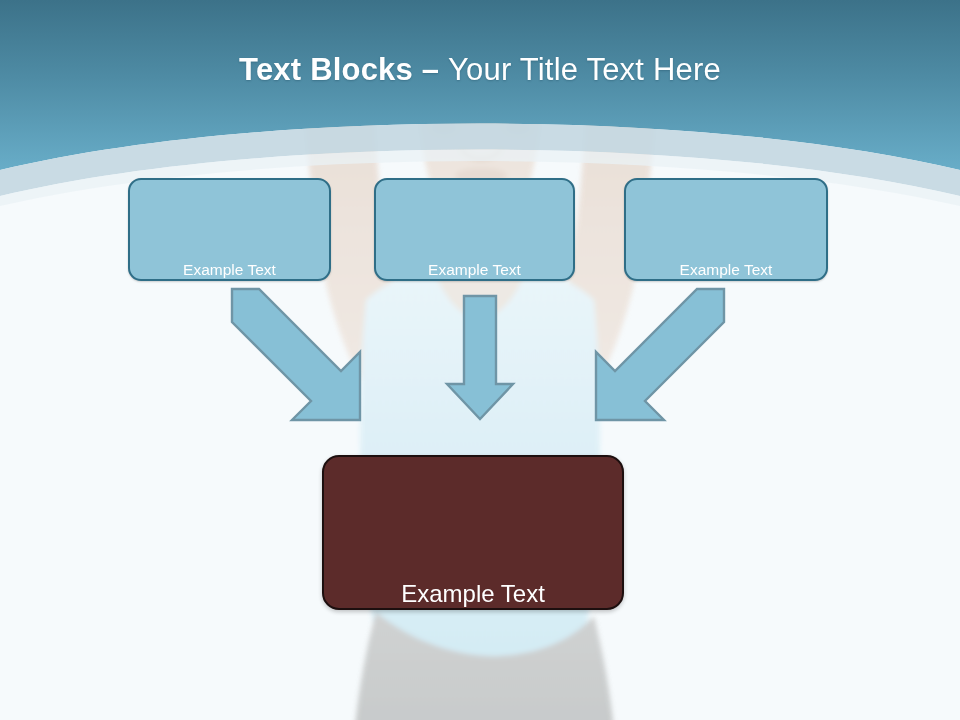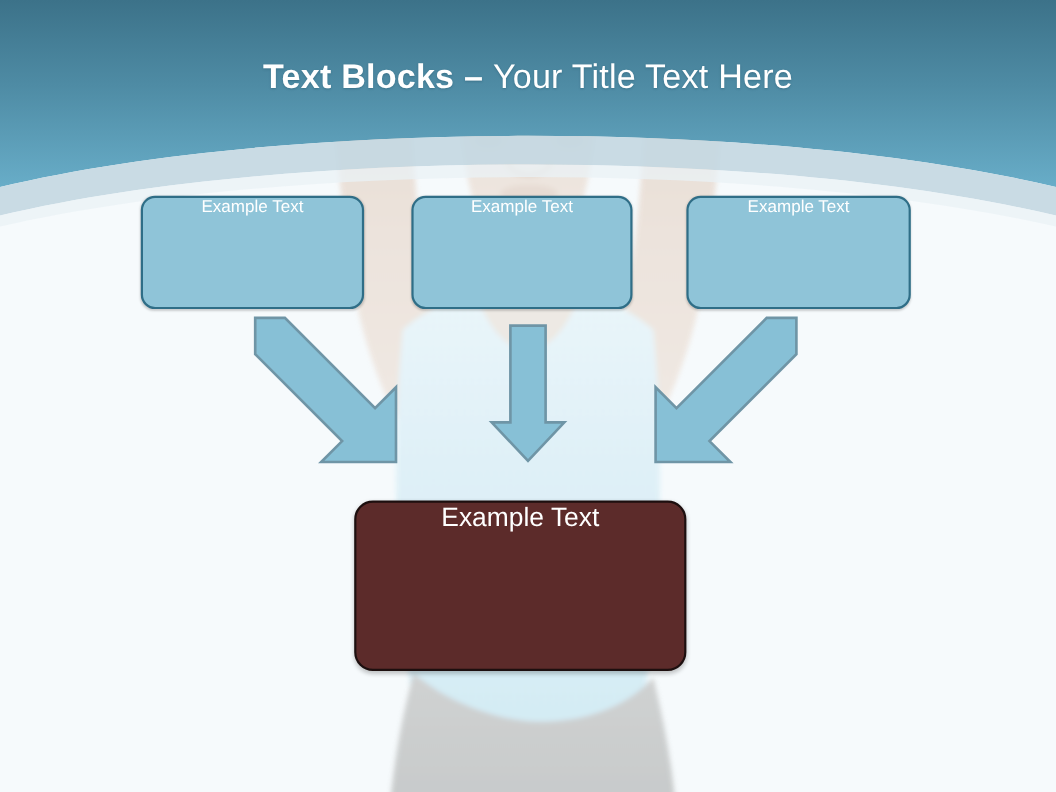--- a/index.html
+++ b/index.html
@@ -51,21 +51,21 @@
     text-shadow: 0 1px 2px rgba(20,60,80,0.30);
     z-index: 6;
   }
   .slide-title .t-strong { font-weight: 700; }
   .slide-title .t-light  { font-weight: 400; }
 
   
   .node {
     position: absolute;
     display: flex;
-    align-items: flex-start;
+    align-items: flex-end;
     justify-content: center;
     text-align: center;
     color: #ffffff;
     z-index: 5;
   }
 
   .node-blue {
     background: #8fc4d8;
     border: 2.2px solid #2f6e87;
     border-radius: 13px;

